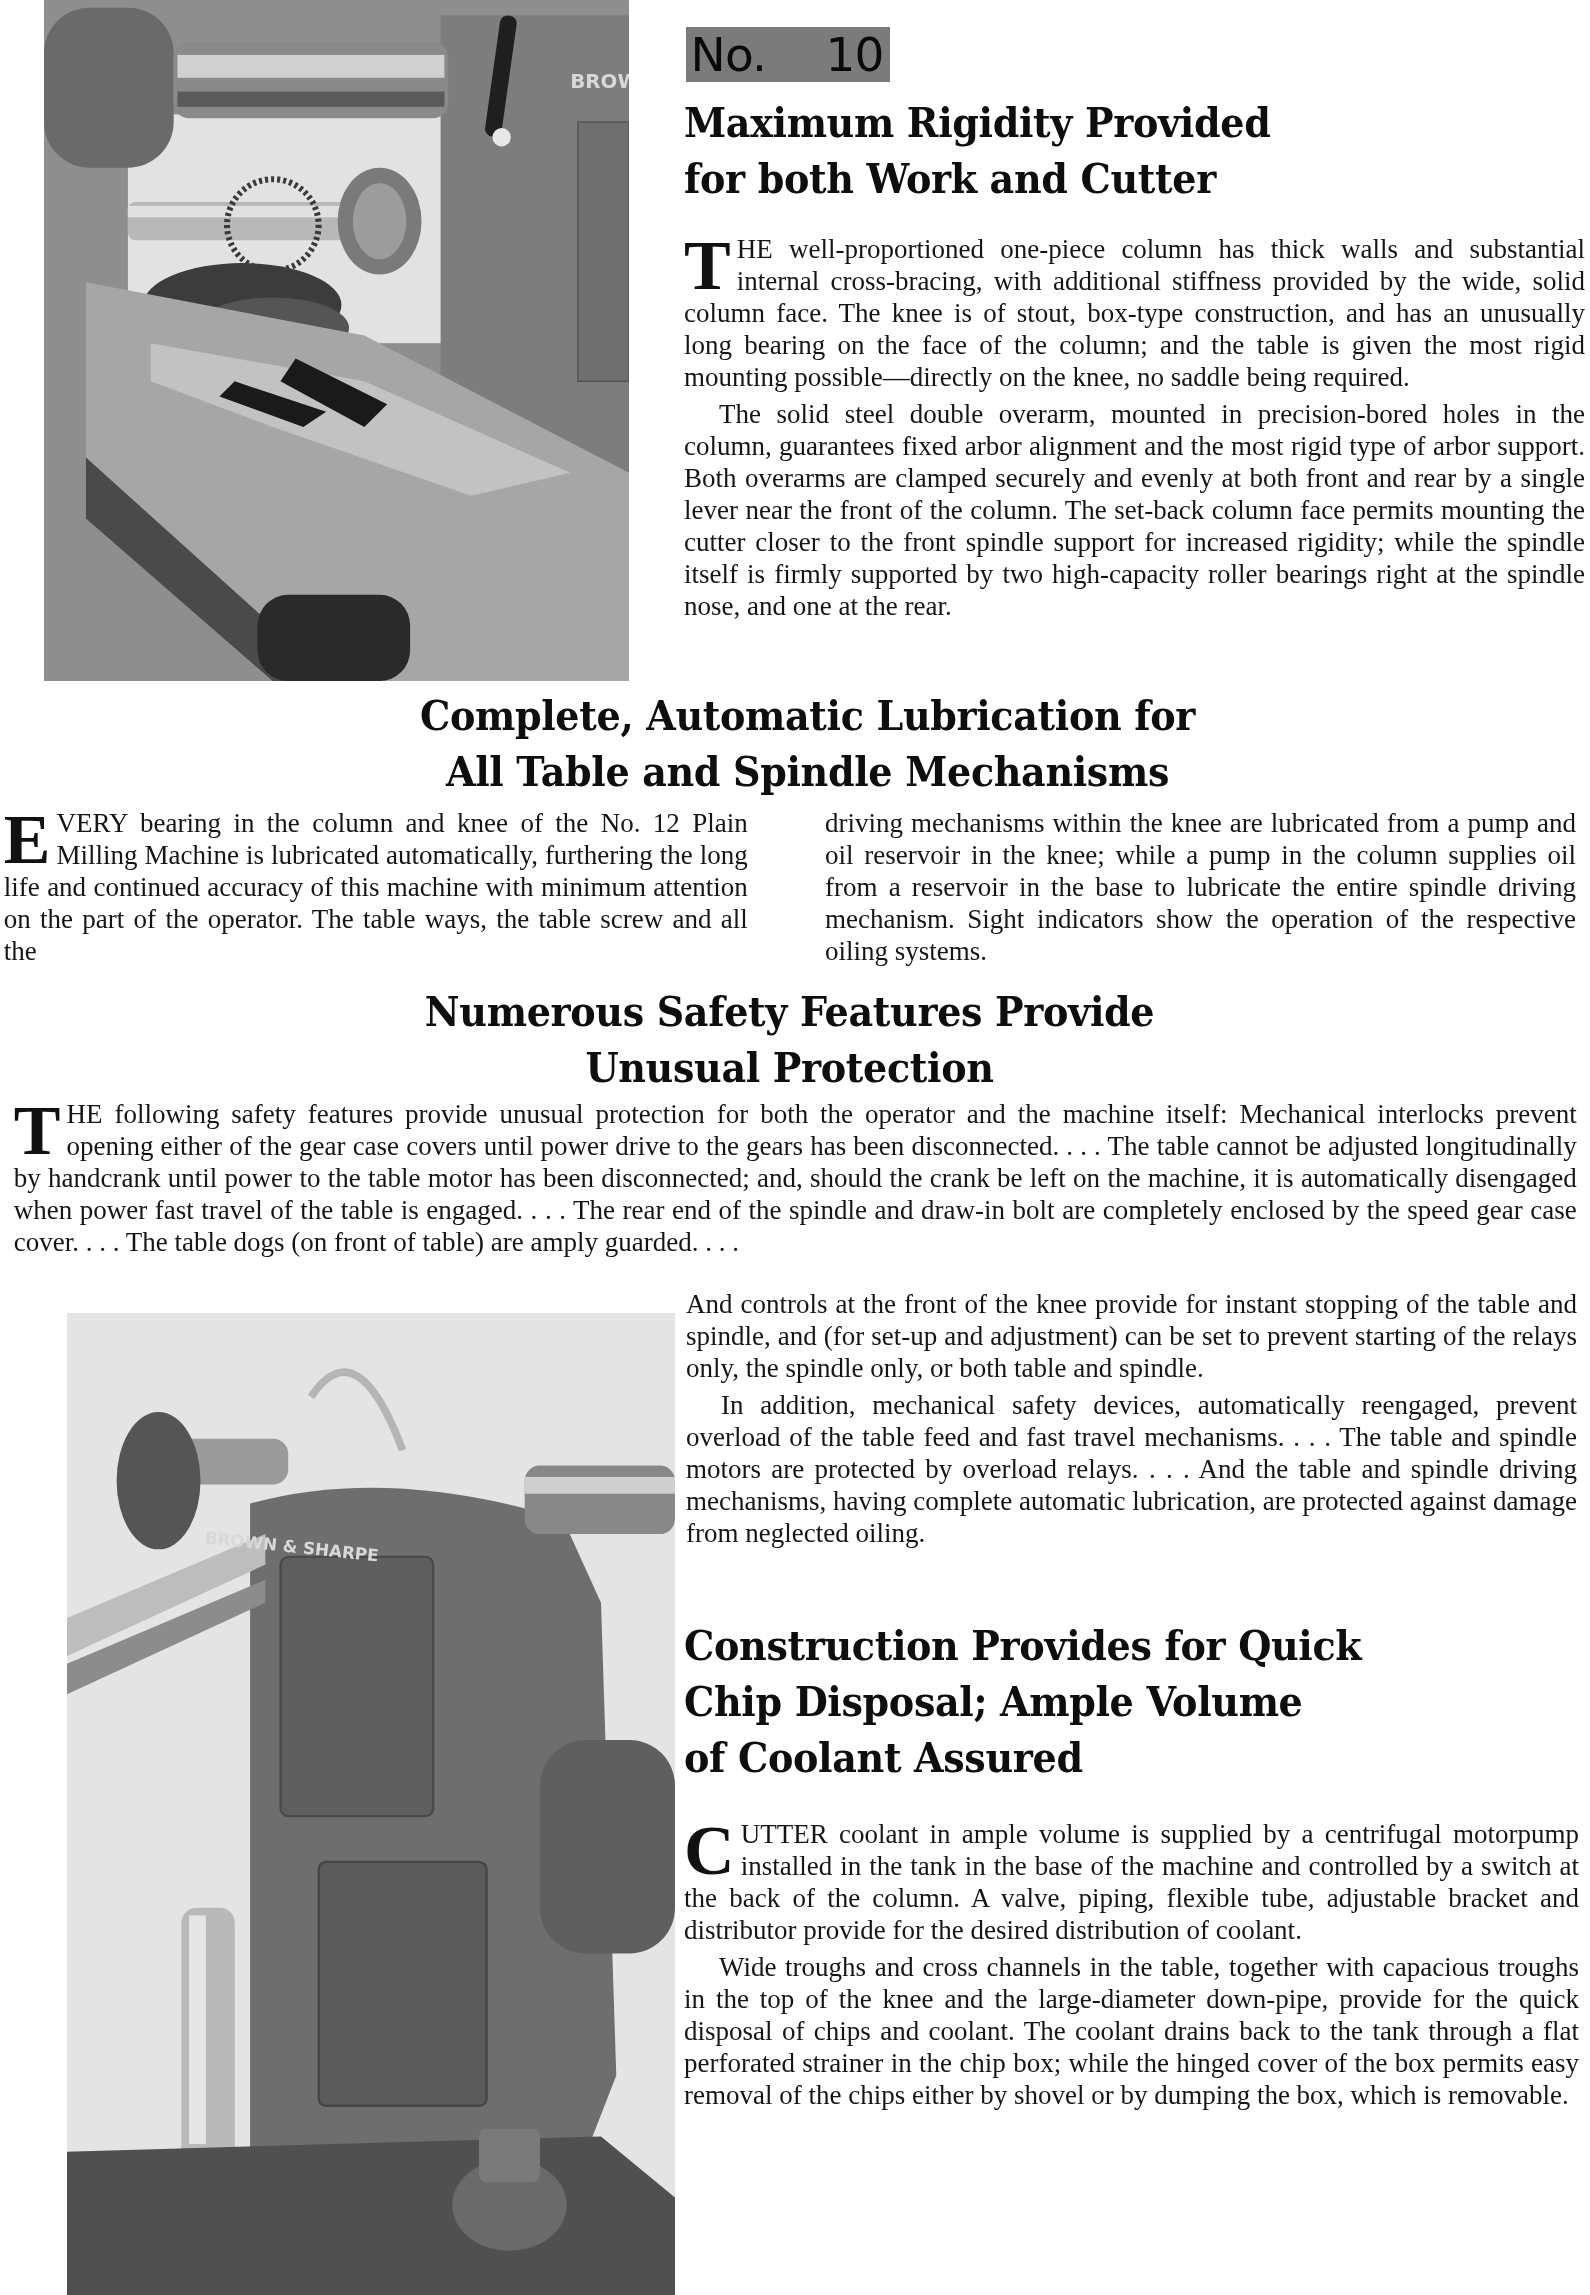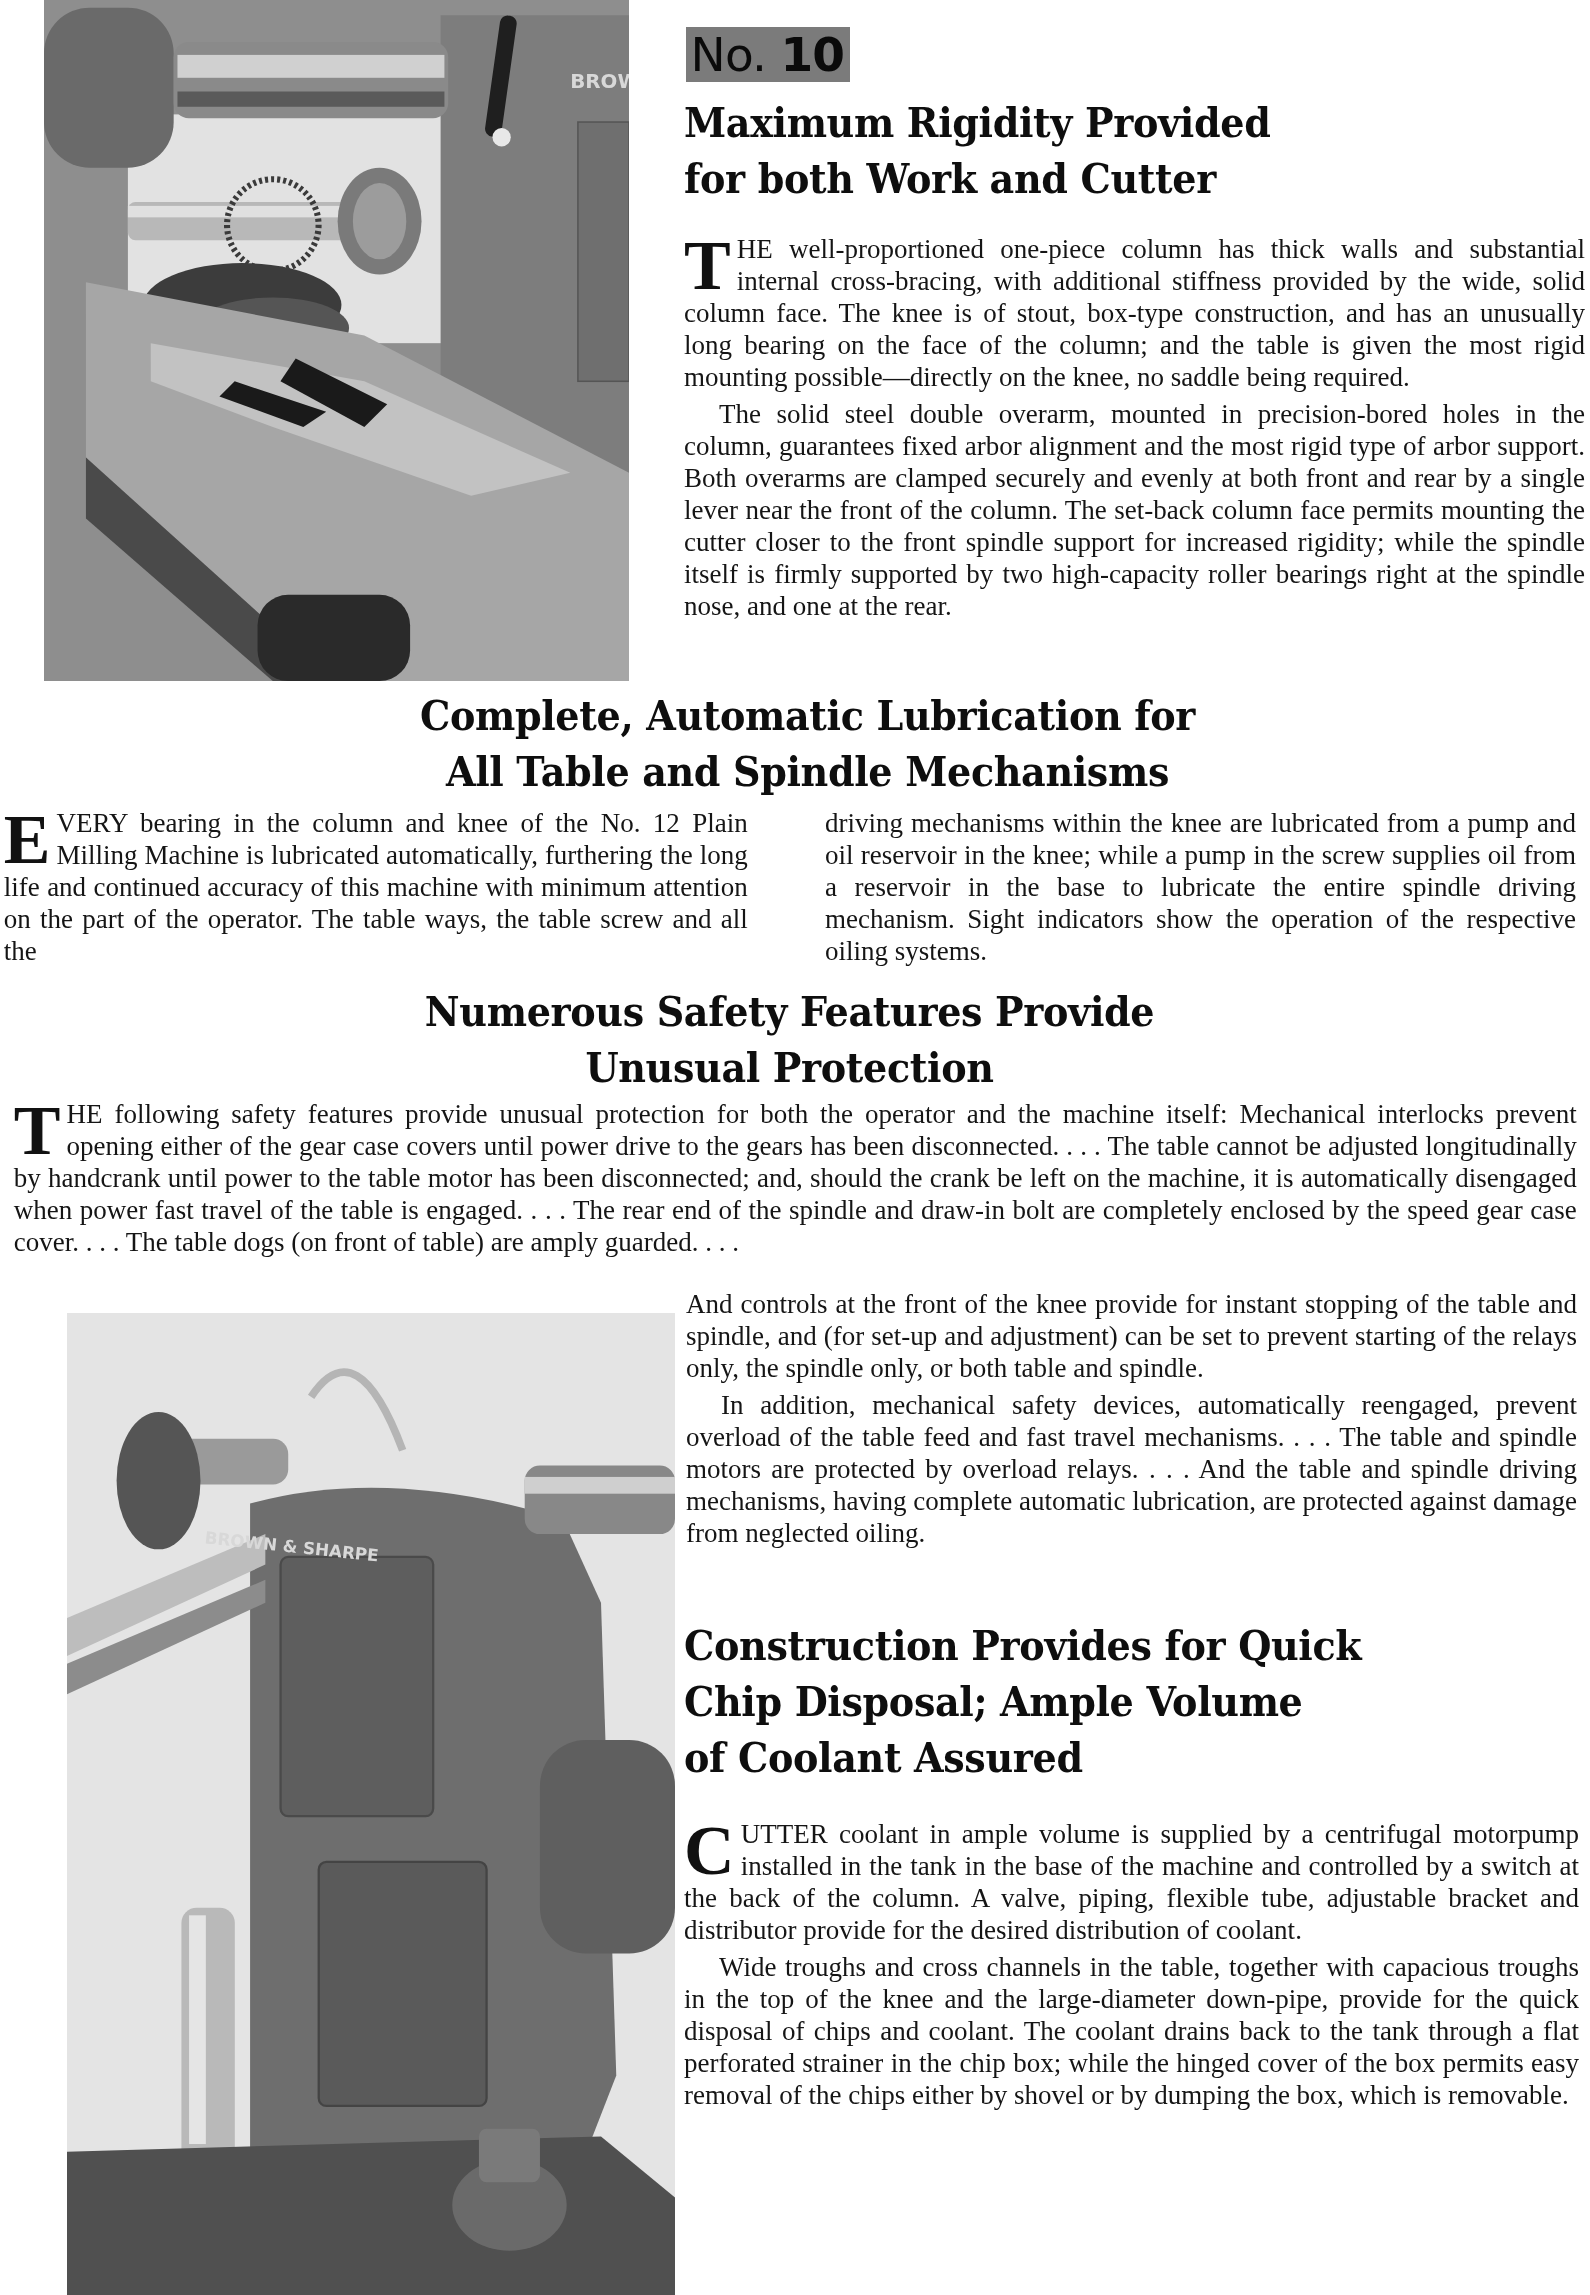--- a/index.html
+++ b/index.html
@@ -41,21 +41,21 @@
   .heading.center { text-align: center; transform-origin: center top; }
   .badge {
     background: #7b7b7b;
     font-family: "DejaVu Sans", "Liberation Sans", sans-serif;
     font-size: 47px;
     line-height: 55px;
     padding: 0 6.1px 0 4.6px;
     color: #0a0a0a;
     letter-spacing: -0.8px;
   }
-  .badge b { font-weight: bold; }
+  .badge b { font-weight: normal; margin-left: 45px; }
   .photo {
     background: #9a9a9a;
     overflow: hidden;
   }
   .photo svg { display: block; width: 100%; height: 100%; }
   .machine-label {
     font-family: "DejaVu Sans", "Liberation Sans", sans-serif;
     fill: #d8d8d8;
     font-weight: bold;
   }
@@ -118,21 +118,21 @@
 <div class="abs" style="left:247px; top:688px; width:1121px;">
   <h2 class="heading center">Complete, Automatic Lubrication for</h2>
   <h2 class="heading center">All Table and Spindle Mechanisms</h2>
 </div>
 
 <div class="abs body-text" style="left:3.8px; top:807px; width:744px;">
   <p><span class="dropcap">E</span><span>VERY bearing in the column and knee of the No. 12 Plain Milling Machine is lubricated automatically, furthering the long life and continued accuracy of this machine with minimum attention on the part of the operator. The table ways, the table screw and all the</span></p>
 </div>
 
 <div class="abs body-text" style="left:825px; top:807px; width:751px;">
-  <p>driving mechanisms within the knee are lubricated from a pump and oil reservoir in the knee; while a pump in the screw supplies oil from a reservoir in the base to lubricate the entire spindle driving mechanism. Sight indicators show the operation of the respective oiling systems.</p>
+  <p>driving mechanisms within the knee are lubricated from a pump and oil reservoir in the knee; while a pump in the column supplies oil from a reservoir in the base to lubricate the entire spindle driving mechanism. Sight indicators show the operation of the respective oiling systems.</p>
 </div>
 
 <div class="abs" style="left:229px; top:984px; width:1121px;">
   <h2 class="heading center">Numerous Safety Features Provide</h2>
   <h2 class="heading center">Unusual Protection</h2>
 </div>
 
 <div class="abs body-text" style="left:13.7px; top:1098px; width:1563px;">
   <p><span class="dropcap">T</span><span>HE following safety features provide unusual protection for both the operator and the machine itself: Mechanical interlocks prevent opening either of the gear case covers until power drive to the gears has been disconnected. . . . The table cannot be adjusted longitudinally by handcrank until power to the table motor has been disconnected; and, should the crank be left on the machine, it is automatically disengaged when power fast travel of the table is engaged. . . . The rear end of the spindle and draw-in bolt are completely enclosed by the speed gear case cover. . . . The table dogs (on front of table) are amply guarded. . . .</span></p>
 </div>

